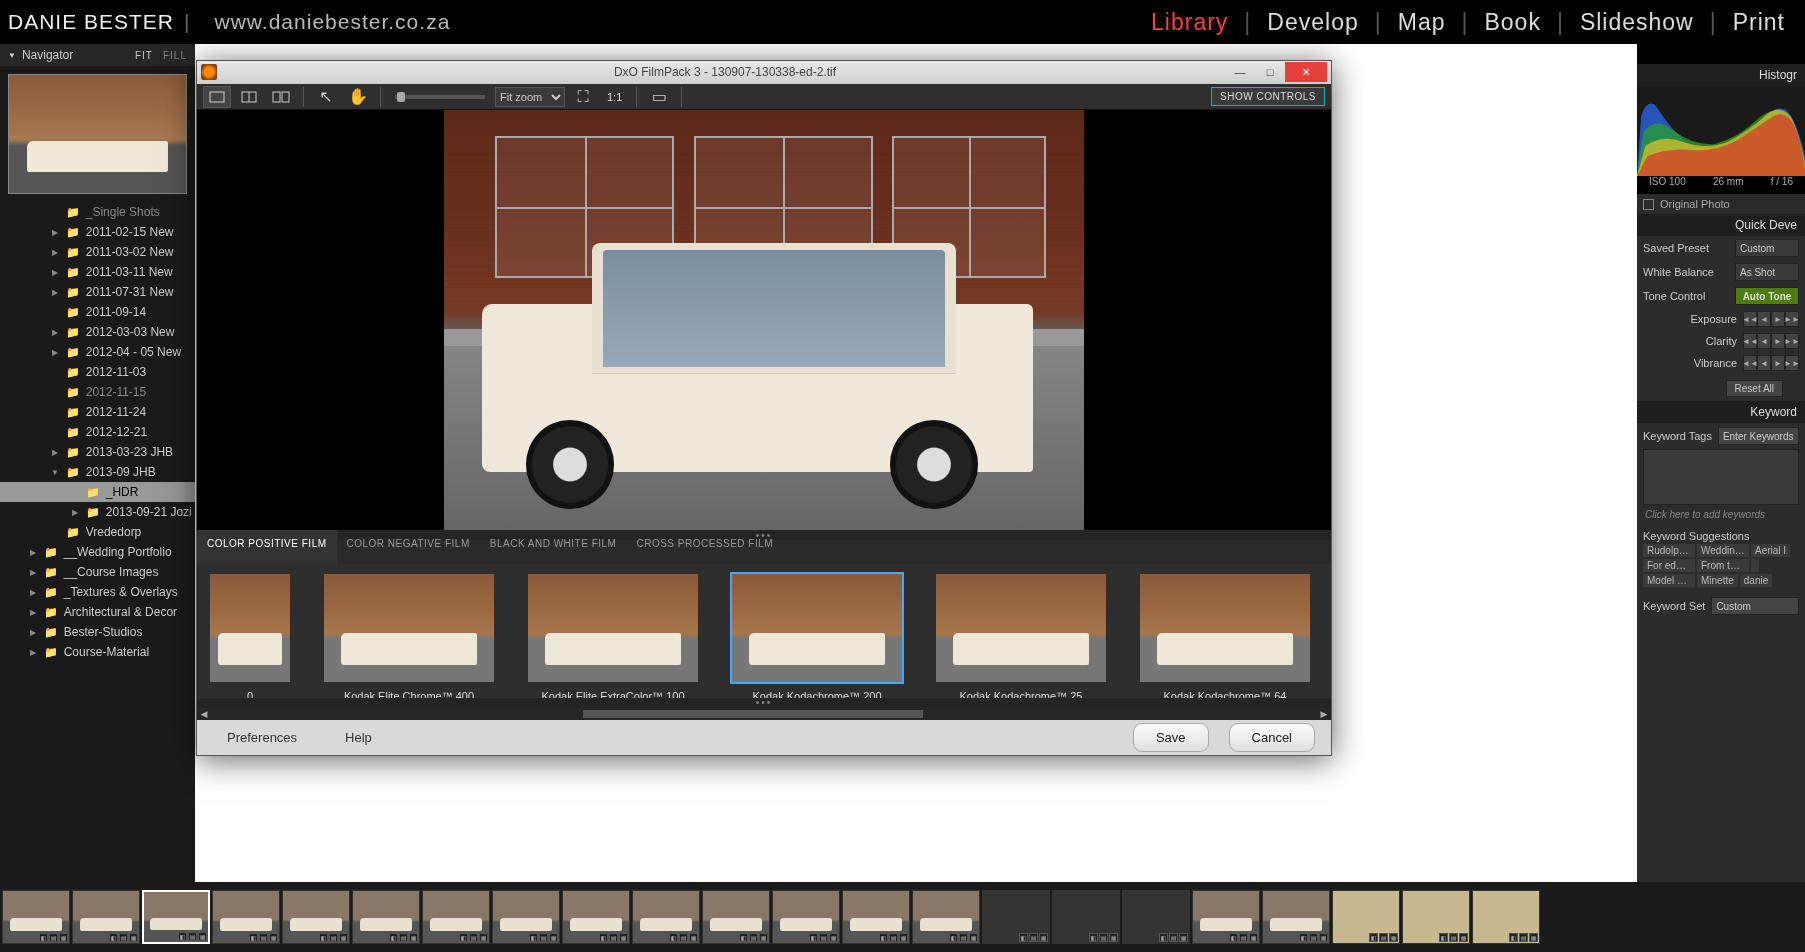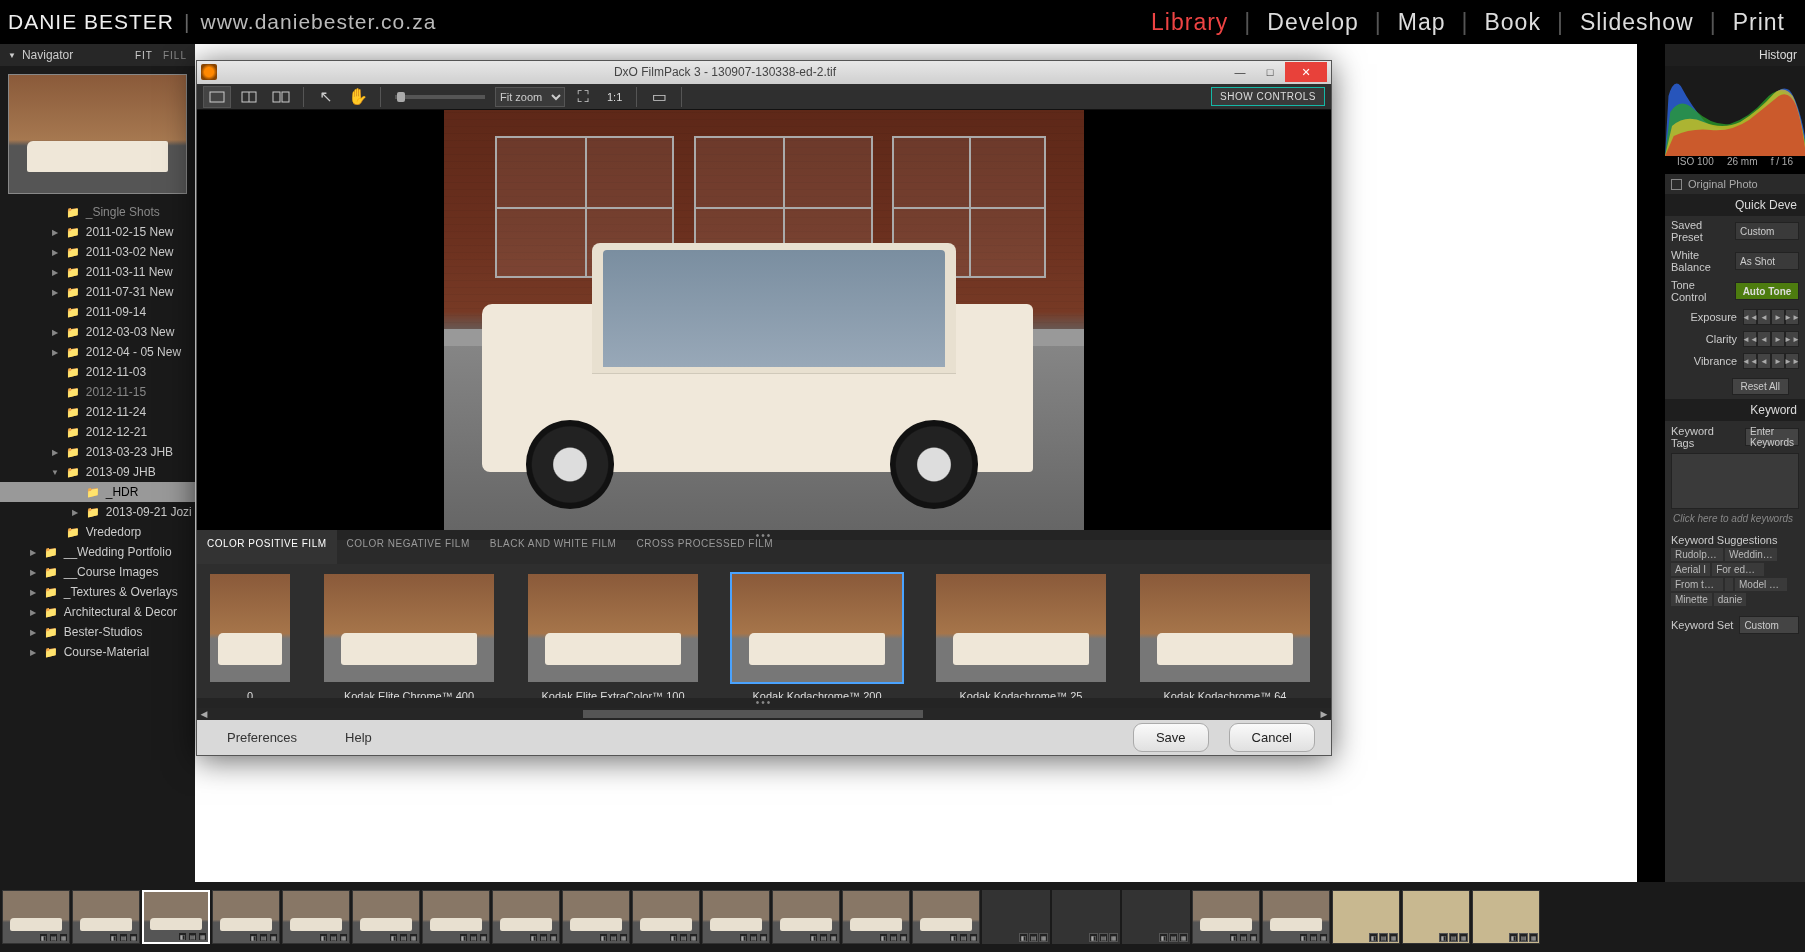--- a/index.html
+++ b/index.html
@@ -1,21 +1,21 @@
 <!DOCTYPE html>
 <html><head>
 <meta charset="utf-8">
 <style>
 * { box-sizing: border-box; margin: 0; padding: 0; font-family: -apple-system, "Segoe UI", Arial, sans-serif; }
 body { background: #000; color: #ccc; width: 1805px; height: 952px; overflow: hidden; position: relative; }
 
 
 .header { height: 44px; background: #000; display: flex; align-items: center; padding: 0 8px; justify-content: space-between; }
 .branding { display: flex; align-items: center; font-size: 21px; color: #eee; letter-spacing: 1px; }
-.branding .site { color: #bbb; }
+.branding .site { color: #bbb; margin-left: 14px; }
 .branding .sep { margin: 0 10px; color: #666; }
 .modules { display: flex; gap: 4px; font-size: 23px; letter-spacing: 1px; }
 .modules span { color: #ddd; padding: 0 12px; cursor: pointer; }
 .modules span.active { color: #d92; color:#e44; }
 .modules span.sep2 { color: #555; padding: 0; }
 
 
 .left-panel { position: absolute; left: 0; top: 44px; bottom: 0; width: 195px; background: #1a1a1a; display: flex; flex-direction: column; }
 .panel-hdr { height: 22px; background: #272727; display: flex; align-items: center; padding: 0 8px; font-size: 12px; color: #ccc; }
 .panel-hdr .tri { margin-right: 6px; font-size: 8px; }
@@ -34,38 +34,38 @@
 .import-row { display:flex; gap:4px; padding:4px; background:#222; }
 .import-row button { flex:1; height:24px; background:#333; border:1px solid #444; color:#ccc; font-size:12px; border-radius:3px; }
 .view-opts { height:24px; background:#262626; display:flex; align-items:center; gap:6px; padding:0 6px; font-size:11px; color:#aaa; }
 .view-opts .box { width:16px; height:16px; border:1px solid #555; display:flex; align-items:center; justify-content:center; font-size:10px; }
 
 
 .right-panel { position: absolute; right: 0; top: 44px; bottom: 0; width: 478px; background: #2c2c2c; display:flex; flex-direction:column; } 
 
 
 
-.right-panel { width: 140px; }
+.right-panel { width: 168px; margin-top: 20px; }
 
 .rp-hdr { height:22px; background:#1f1f1f; color:#ddd; display:flex; align-items:center; justify-content:flex-end; padding:0 8px; font-size:12px; }
 .histogram { height:90px; background:#1a1a1a; position:relative; overflow:hidden; }
 .histogram svg { width:100%; height:100%; }
 .histo-info { height:18px; display:flex; justify-content:space-between; padding:0 12px; font-size:10px; color:#aaa; background:#000000; }
 .orig-photo { height:20px; display:flex; align-items:center; gap:6px; padding:0 6px; font-size:11px; color:#aaa; background:#2a2a2a; }
 .orig-photo .cb { width:11px; height:11px; border:1px solid #888; }
 
 .section-hdr { height:22px; background:#1e1e1e; color:#ddd; display:flex; align-items:center; justify-content:flex-end; padding:0 8px; font-size:12px; }
 .qd-row { display:flex; align-items:center; padding:3px 6px; gap:6px; font-size:11px; }
 .qd-row .lbl { flex:1; color:#ccc; text-align:left; }
 .qd-row .lbl.right { text-align:right; }
 .qd-row .val { width:64px; height:18px; background:#3a3a3a; border:1px solid #222; color:#ccc; font-size:10px; display:flex; align-items:center; padding:0 4px; }
 .qd-row .btn { width:64px; height:18px; background:#4d7c0f; border:1px solid #222; color:#ddd; font-size:10px; display:flex; align-items:center; justify-content:center;font-weight:bold; }
 .qd-row .step { display:flex; }
 .qd-row .step span { width:14px; height:16px; background:#444; border:1px solid #222; font-size:8px; display:flex; align-items:center; justify-content:center; color:#aaa;}
-.qd-reset { text-align:right; padding:4px 16px;text-decoration:underline; }
+.qd-reset { text-align:right; padding:4px 22px;text-decoration:underline; }
 .qd-reset button { background:#444; border:1px solid #222; color:#ccc; font-size:10px; padding:2px 8px; }
 
 .kw-tags { display:flex; align-items:center; padding:4px 6px; gap:6px; font-size:11px; }
 .kw-tags .val { flex:1; height:18px; background:#444; border:1px solid #222; color:#ccc; font-size:10px; display:flex; align-items:center; padding:0 4px; }
 .kw-box { margin:0 6px 4px 6px; height:56px; background:#3a3a3a; border:1px solid #222; }
 .kw-hint { padding:0 8px 6px 8px; font-size:10px; color:#888; font-style:italic; }
 .kw-sug-lbl { padding:4px 6px 2px 6px; font-size:11px; color:#ccc; }
 .kw-sug { display:flex; flex-wrap:wrap; gap:2px; padding:0 6px 6px 6px; }
 .kw-sug span { font-size:10px; background:#3a3a3a; padding:1px 4px; color:#bbb; white-space:nowrap; overflow:hidden; max-width:52px; text-overflow:ellipsis; }
 

